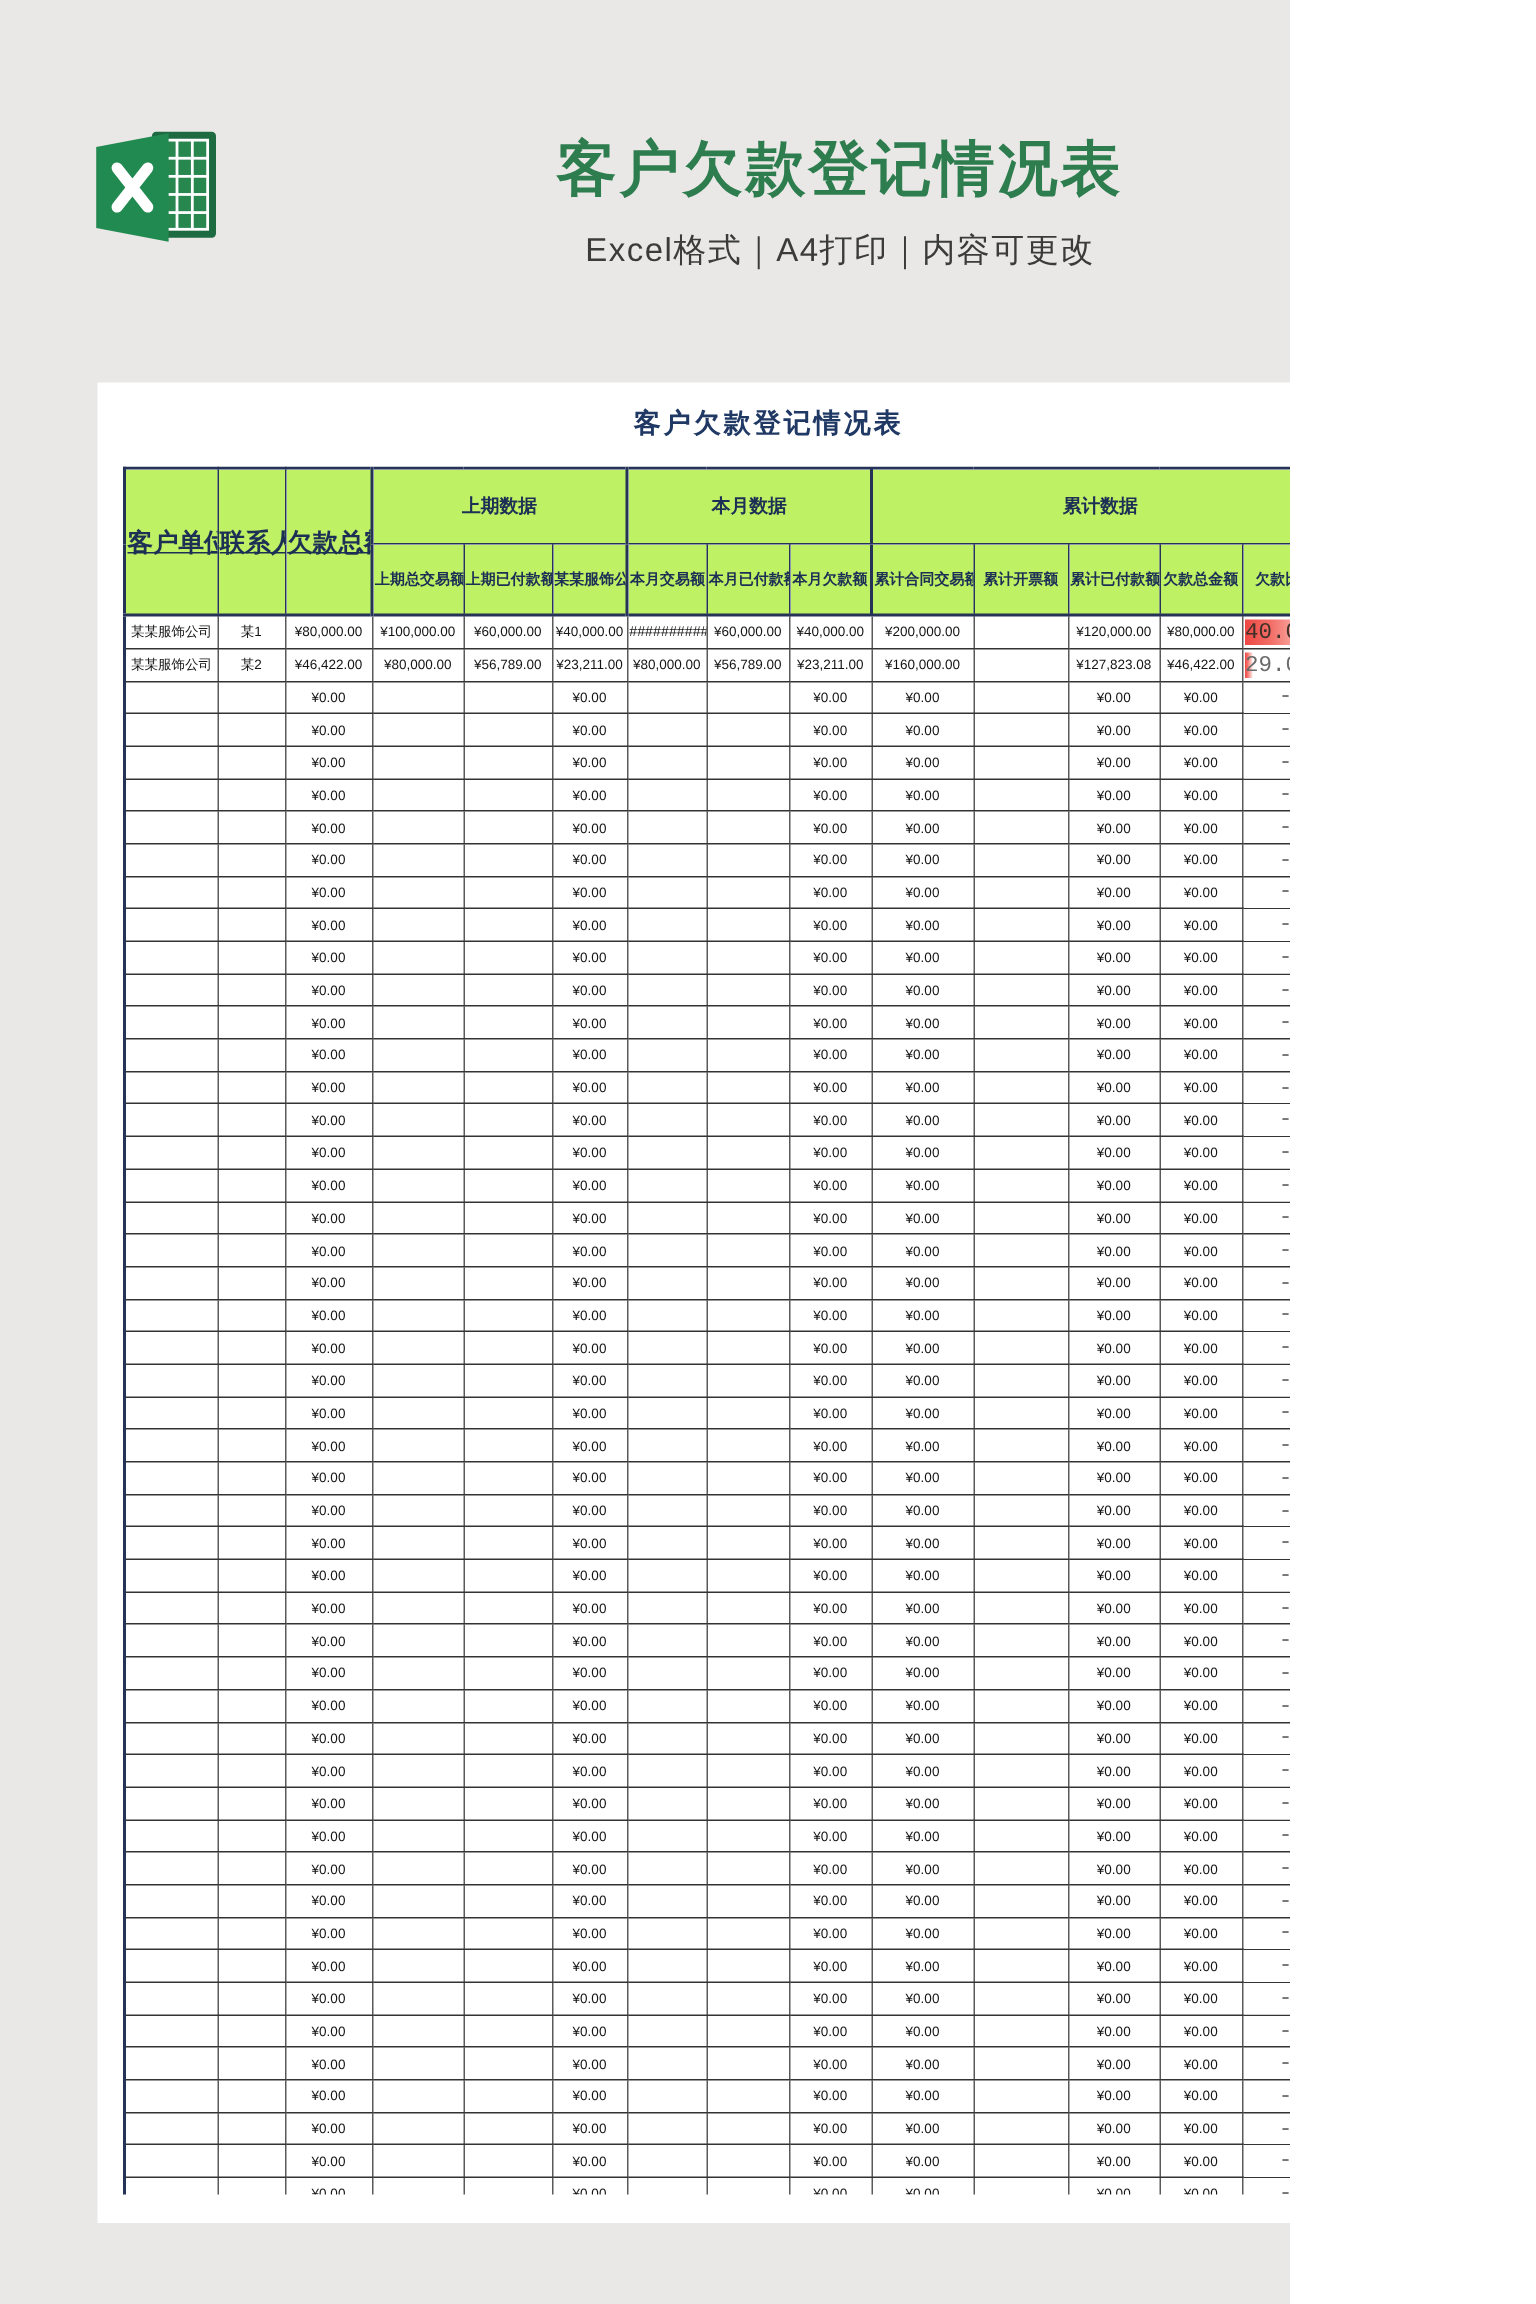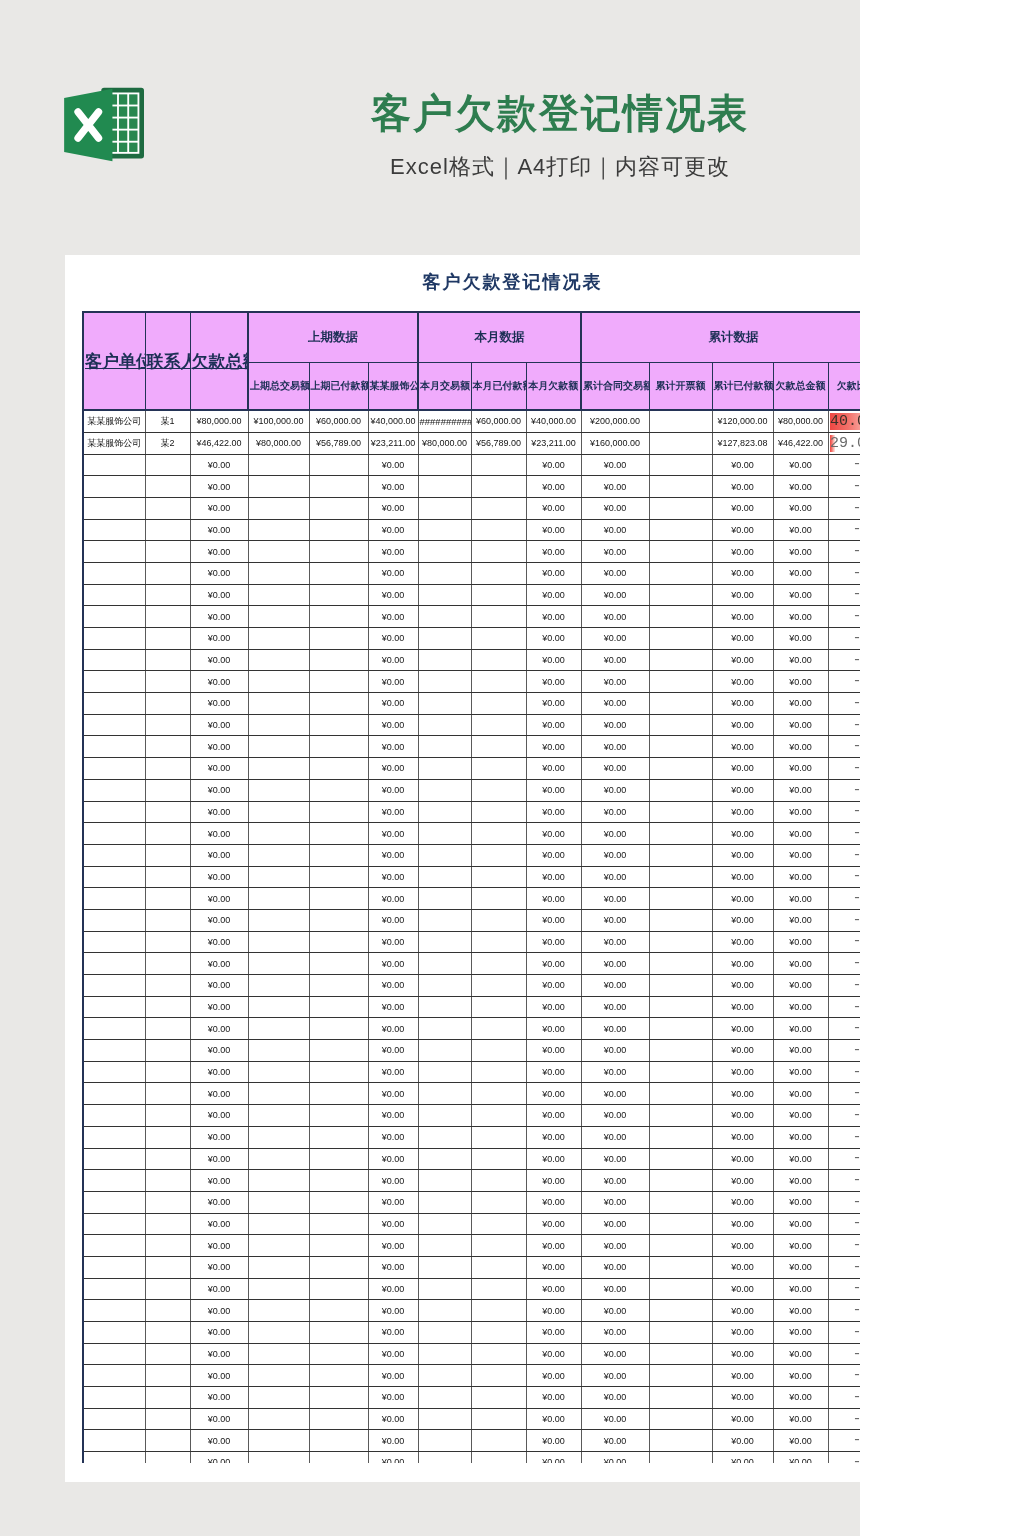--- a/index.html
+++ b/index.html
@@ -13,21 +13,21 @@
   .hero-title { font-size:40px; line-height:1.15; font-weight:bold; color:#2e7d4f; letter-spacing:2px; }
   .hero-sub { margin-top:16px; font-size:22px; color:#3b3b3b; letter-spacing:1px; }
 
   
   .card { position:absolute; left:65px; top:255px; width:895px; height:1227px; background:#ffffff; padding:15px 17px 0 17px; }
   .sheet-title { text-align:center; font-size:18px; font-weight:bold; color:#1f3864; letter-spacing:2px; margin-bottom:17px; }
   .table-clip { height:1152px; overflow:hidden; }
 
   table { width:861px; border-collapse:collapse; table-layout:fixed; border:2px solid #243356; }
   thead th {
-    background:#f0abfc; color:#1c2f55; font-weight:bold;
+    background:#bef264; color:#1c2f55; font-weight:bold;
     border:1px solid #243356; vertical-align:middle;
     overflow:hidden; white-space:nowrap; padding:16px 1px;
   }
   thead tr.group-row { height:30px; }
   thead tr.sub-row { height:33px;font-family:Liberation Serif, serif; }
   th.big { font-size:17px;text-decoration:underline; }
   th.group { font-size:12.5px; }
   th.leaf { font-size:10px; }
   th.sep { border-left:2px solid #243356; }
   thead { border-bottom:2px solid #243356; }

